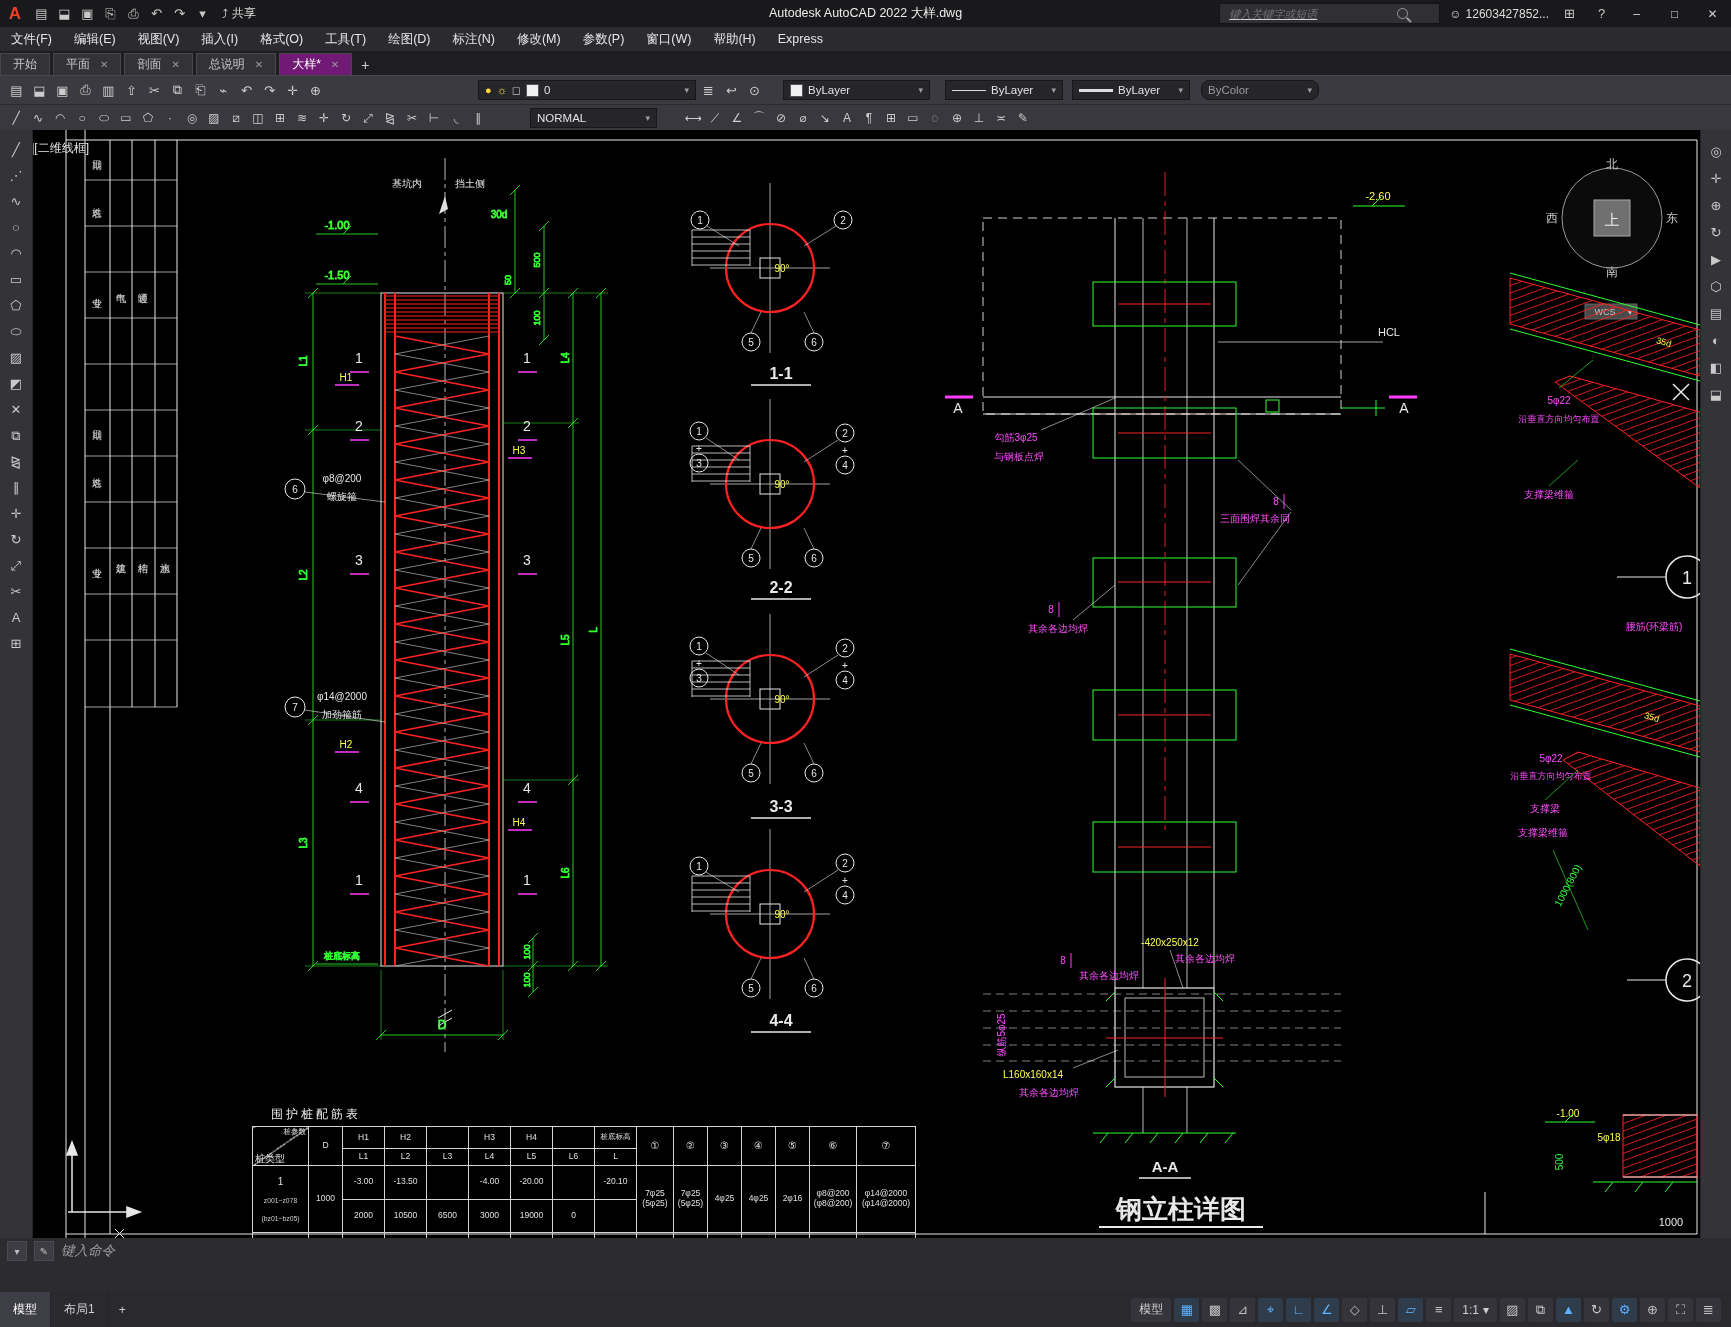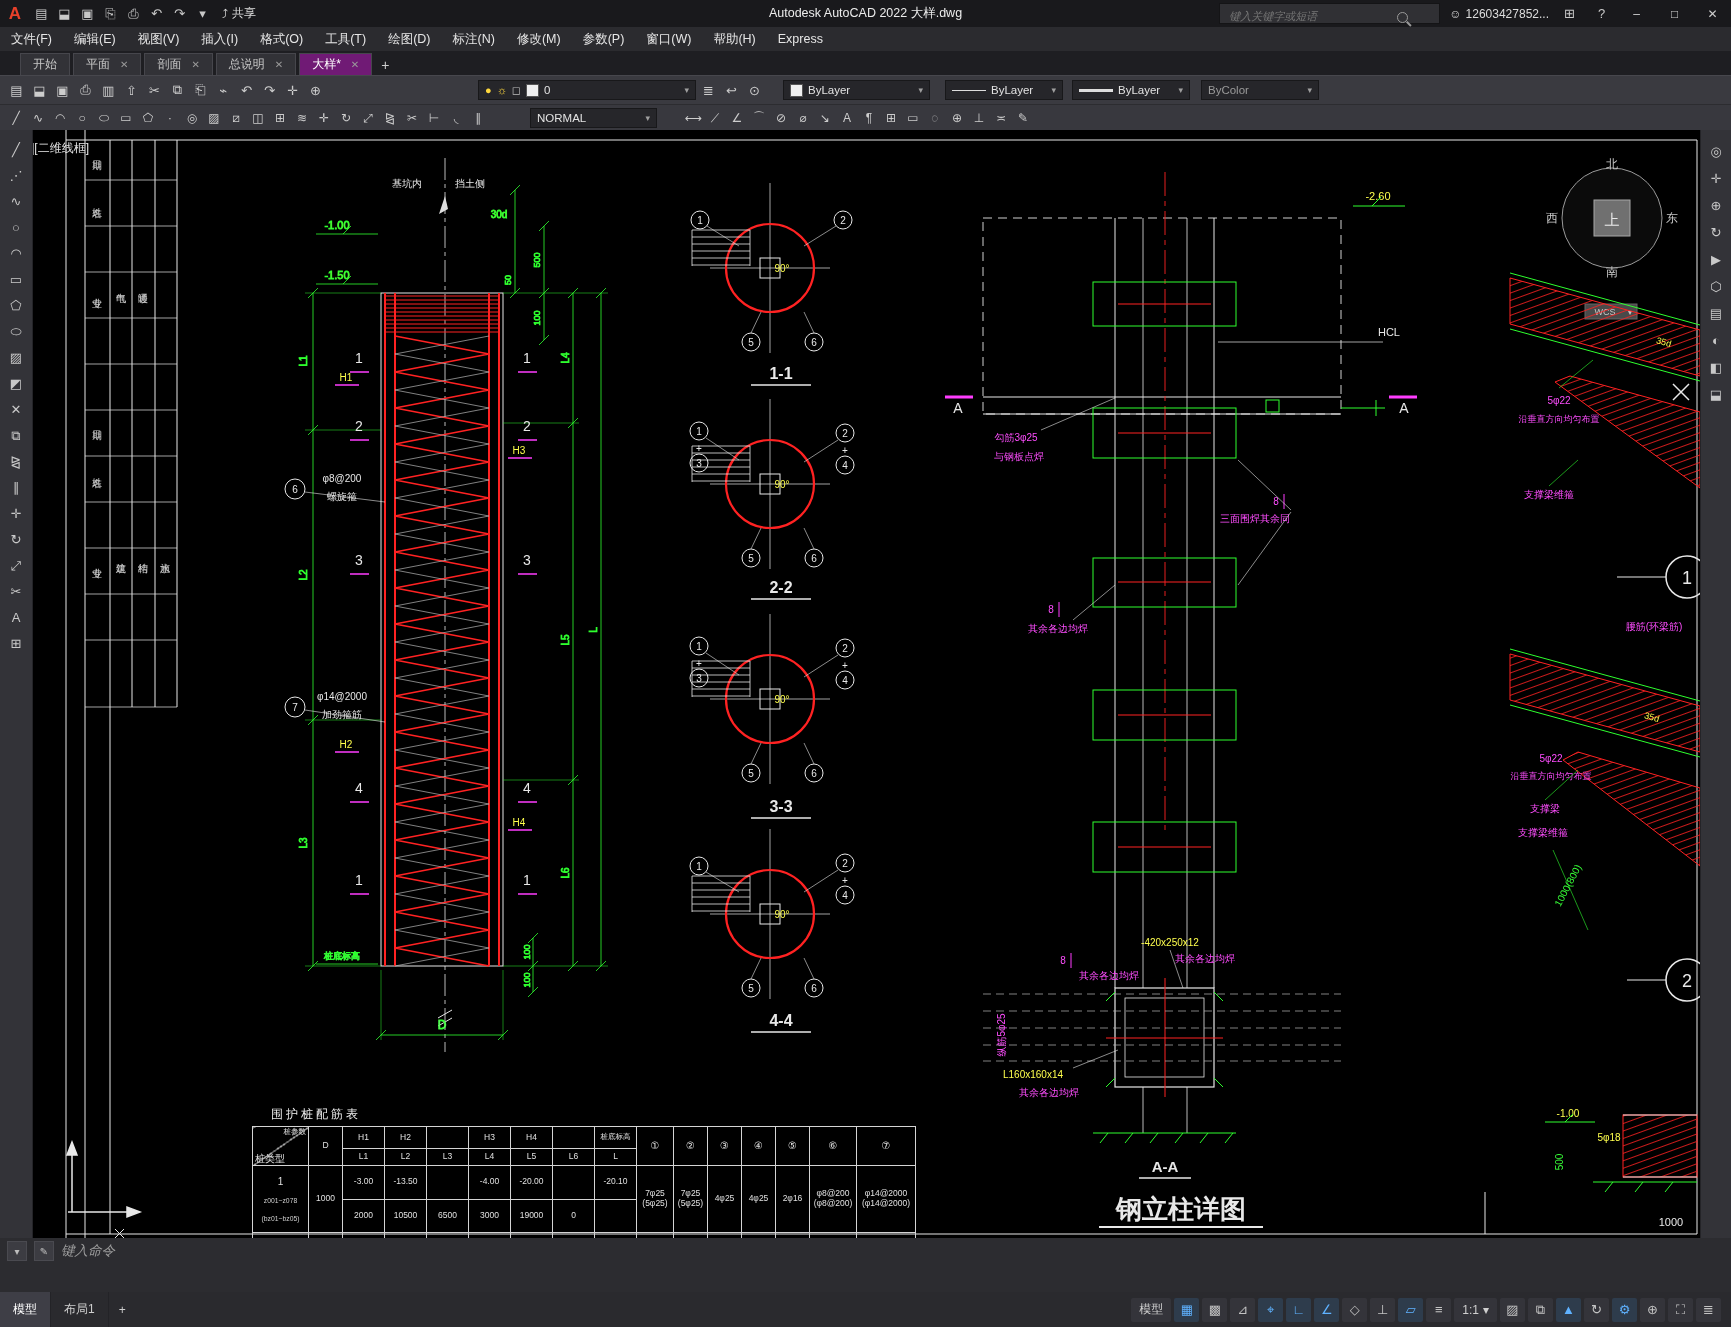--- a/index.html
+++ b/index.html
@@ -6,50 +6,50 @@
   body{font-family:"Liberation Sans","DejaVu Sans",sans-serif;}
   #app{position:relative;width:1731px;height:1327px;background:#000;overflow:hidden;}
 
   
   .titlebar{position:absolute;left:0;top:0;width:100%;height:27px;background:#19191c;display:flex;align-items:center;color:#d8d8d8;font-size:12px;z-index:9;}
   .logo{width:30px;height:27px;display:flex;align-items:center;justify-content:center;color:#e8402a;font-weight:bold;font-size:17px;}
   .qicon{width:23px;height:23px;display:flex;align-items:center;justify-content:center;color:#c8c8c8;font-size:13px;}
   .share{display:flex;align-items:center;gap:4px;margin-left:8px;color:#ddd;}
   .tb-title{position:absolute;left:50%;transform:translateX(-50%);color:#ececec;font-size:12.5px;white-space:nowrap;}
   .tb-right{margin-left:auto;display:flex;align-items:center;gap:9px;padding-right:4px;}
-  .searchbox{display:flex;align-items:flex-end;gap:6px;background:#303034;border:1px solid #141416;width:205px;height:19px;padding:0 7px;}
+  .searchbox{display:flex;align-items:center;gap:6px;background:#303034;border:1px solid #141416;width:205px;height:19px;padding:0 7px;text-decoration:underline;}
   .searchbox input{background:transparent;border:none;outline:none;color:#9a9a9a;font-style:italic;font-size:11px;width:160px;font-family:inherit;}
   .mag{width:9px;height:9px;border:1.5px solid #9a9a9a;border-radius:50%;position:relative;flex:none;}
   .mag:after{content:"";position:absolute;width:6px;height:1.5px;background:#9a9a9a;transform:rotate(45deg);right:-5px;bottom:-2px;}
   .user{display:flex;align-items:center;gap:4px;color:#ddd;}
   .winbtn{width:29px;height:27px;display:flex;align-items:center;justify-content:center;color:#d0d0d0;font-size:12px;}
 
   
   .menubar{position:absolute;left:0;top:27px;width:100%;height:24px;background:#2b2b2f;border-bottom:1px solid #202023;display:flex;align-items:center;color:#e6e6e6;font-size:12.5px;z-index:9;}
   .menu-item{padding:0 11px;height:100%;display:flex;align-items:center;}
 
   
-  .filetabs{position:absolute;left:0;top:51px;width:100%;height:24px;background:#1e1e22;display:flex;align-items:flex-end;padding-left:20px;box-sizing:border-box;z-index:9;}
+  .filetabs{position:absolute;left:0;top:51px;width:100%;height:24px;background:#1e1e22;display:flex;align-items:flex-end;padding-left:0;box-sizing:border-box;z-index:9;}
   .ftab{height:21px;background:#323237;color:#c6c6c6;font-size:12px;display:flex;align-items:center;gap:10px;padding:0 12px;margin-right:3px;border:1px solid #46464c;border-bottom:none;white-space:nowrap;}
   .ftab.active{background:#701a75;color:#fff;}
   .ftab .x{color:#9a9a9a;font-size:10px;}
   .addtab{color:#cfcfcf;font-size:14px;padding:0 9px 2px 6px;}
 
   
   .toolbar1{position:absolute;left:0;top:75px;width:100%;height:29px;background:#3a3a40;border-top:1px solid #47474d;display:flex;align-items:center;gap:1px;padding-left:5px;box-sizing:border-box;z-index:9;}
   .toolbar2{position:absolute;left:0;top:104px;width:100%;height:26px;background:#38383e;border-top:1px solid #2c2c30;display:flex;align-items:center;gap:1px;padding-left:5px;box-sizing:border-box;z-index:9;}
   .ticon{width:23px;height:22px;display:flex;align-items:center;justify-content:center;color:#cdcdcd;font-size:13px;flex:none;}
   .toolbar2 .ticon{width:22px;height:20px;font-size:12px;}
   .dd{height:20px;background:#26262a;border:1px solid #18181a;color:#e2e2e2;font-size:11.5px;display:flex;align-items:center;gap:5px;padding:0 6px;box-sizing:border-box;flex:none;}
   .dd .arrow{margin-left:auto;color:#9f9f9f;font-size:9px;}
   .layerdd{width:218px;margin-left:150px;}
   .colordd{width:147px;margin-left:16px;}
   .ltdd{width:118px;margin-left:14px;}
   .lwdd{width:118px;margin-left:8px;}
-  .psdd{width:118px;margin-left:10px;color:#9a9a9a;}
+  .psdd{width:118px;margin-left:10px;color:#9a9a9a;border-radius:8px;}
   .styledd{width:127px;margin-left:40px;margin-right:24px;}
   .sw-y{color:#ffd83d;font-size:11px;}
   .sw-g{color:#bdbdbd;font-size:11px;}
   .swatch{width:11px;height:11px;background:#f0f0f0;border:1px solid #555;flex:none;}
   .lt-line{width:34px;height:1px;background:#ddd;flex:none;}
 
   
   .dock-left{position:absolute;left:0;top:130px;width:33px;height:1108px;background:#333338;border-right:1px solid #242428;display:flex;flex-direction:column;align-items:center;gap:3px;padding-top:8px;box-sizing:border-box;z-index:8;}
   .dock-right{position:absolute;right:0;top:130px;width:31px;height:1108px;background:#333338;border-left:1px solid #242428;display:flex;flex-direction:column;align-items:center;gap:4px;padding-top:10px;box-sizing:border-box;z-index:8;}
   .dicon{width:24px;height:23px;display:flex;align-items:center;justify-content:center;color:#c9c9c9;font-size:13px;}

